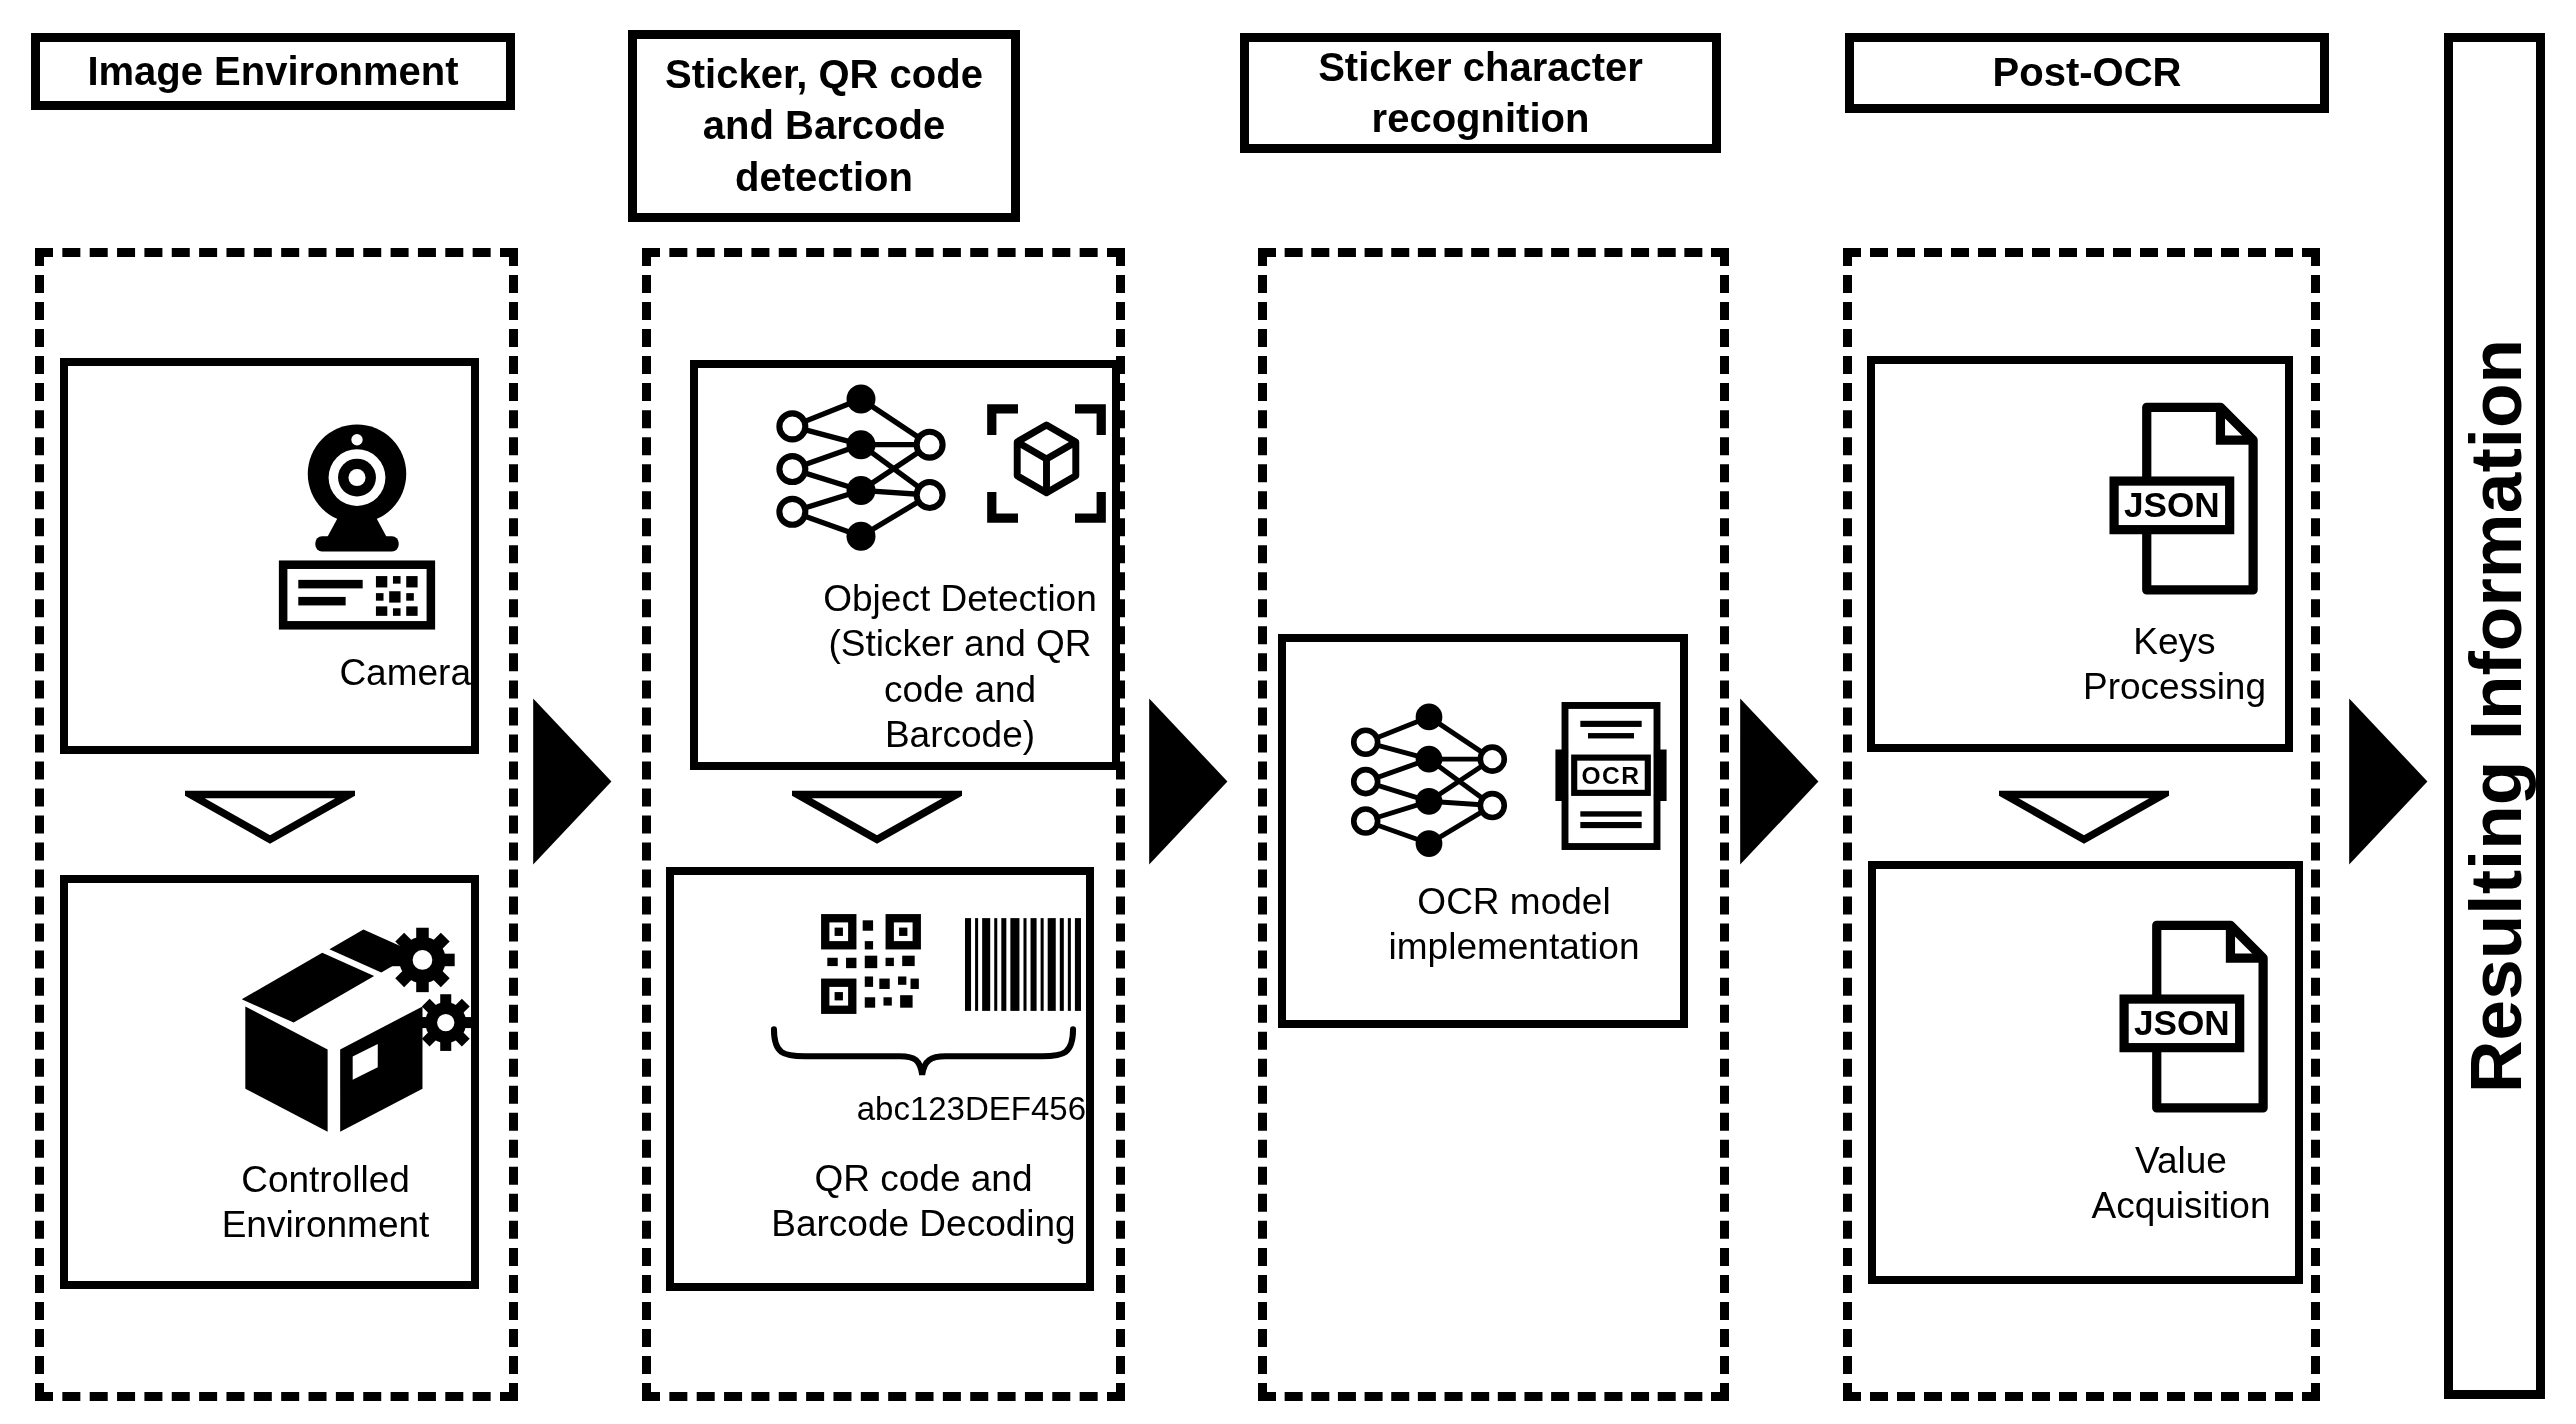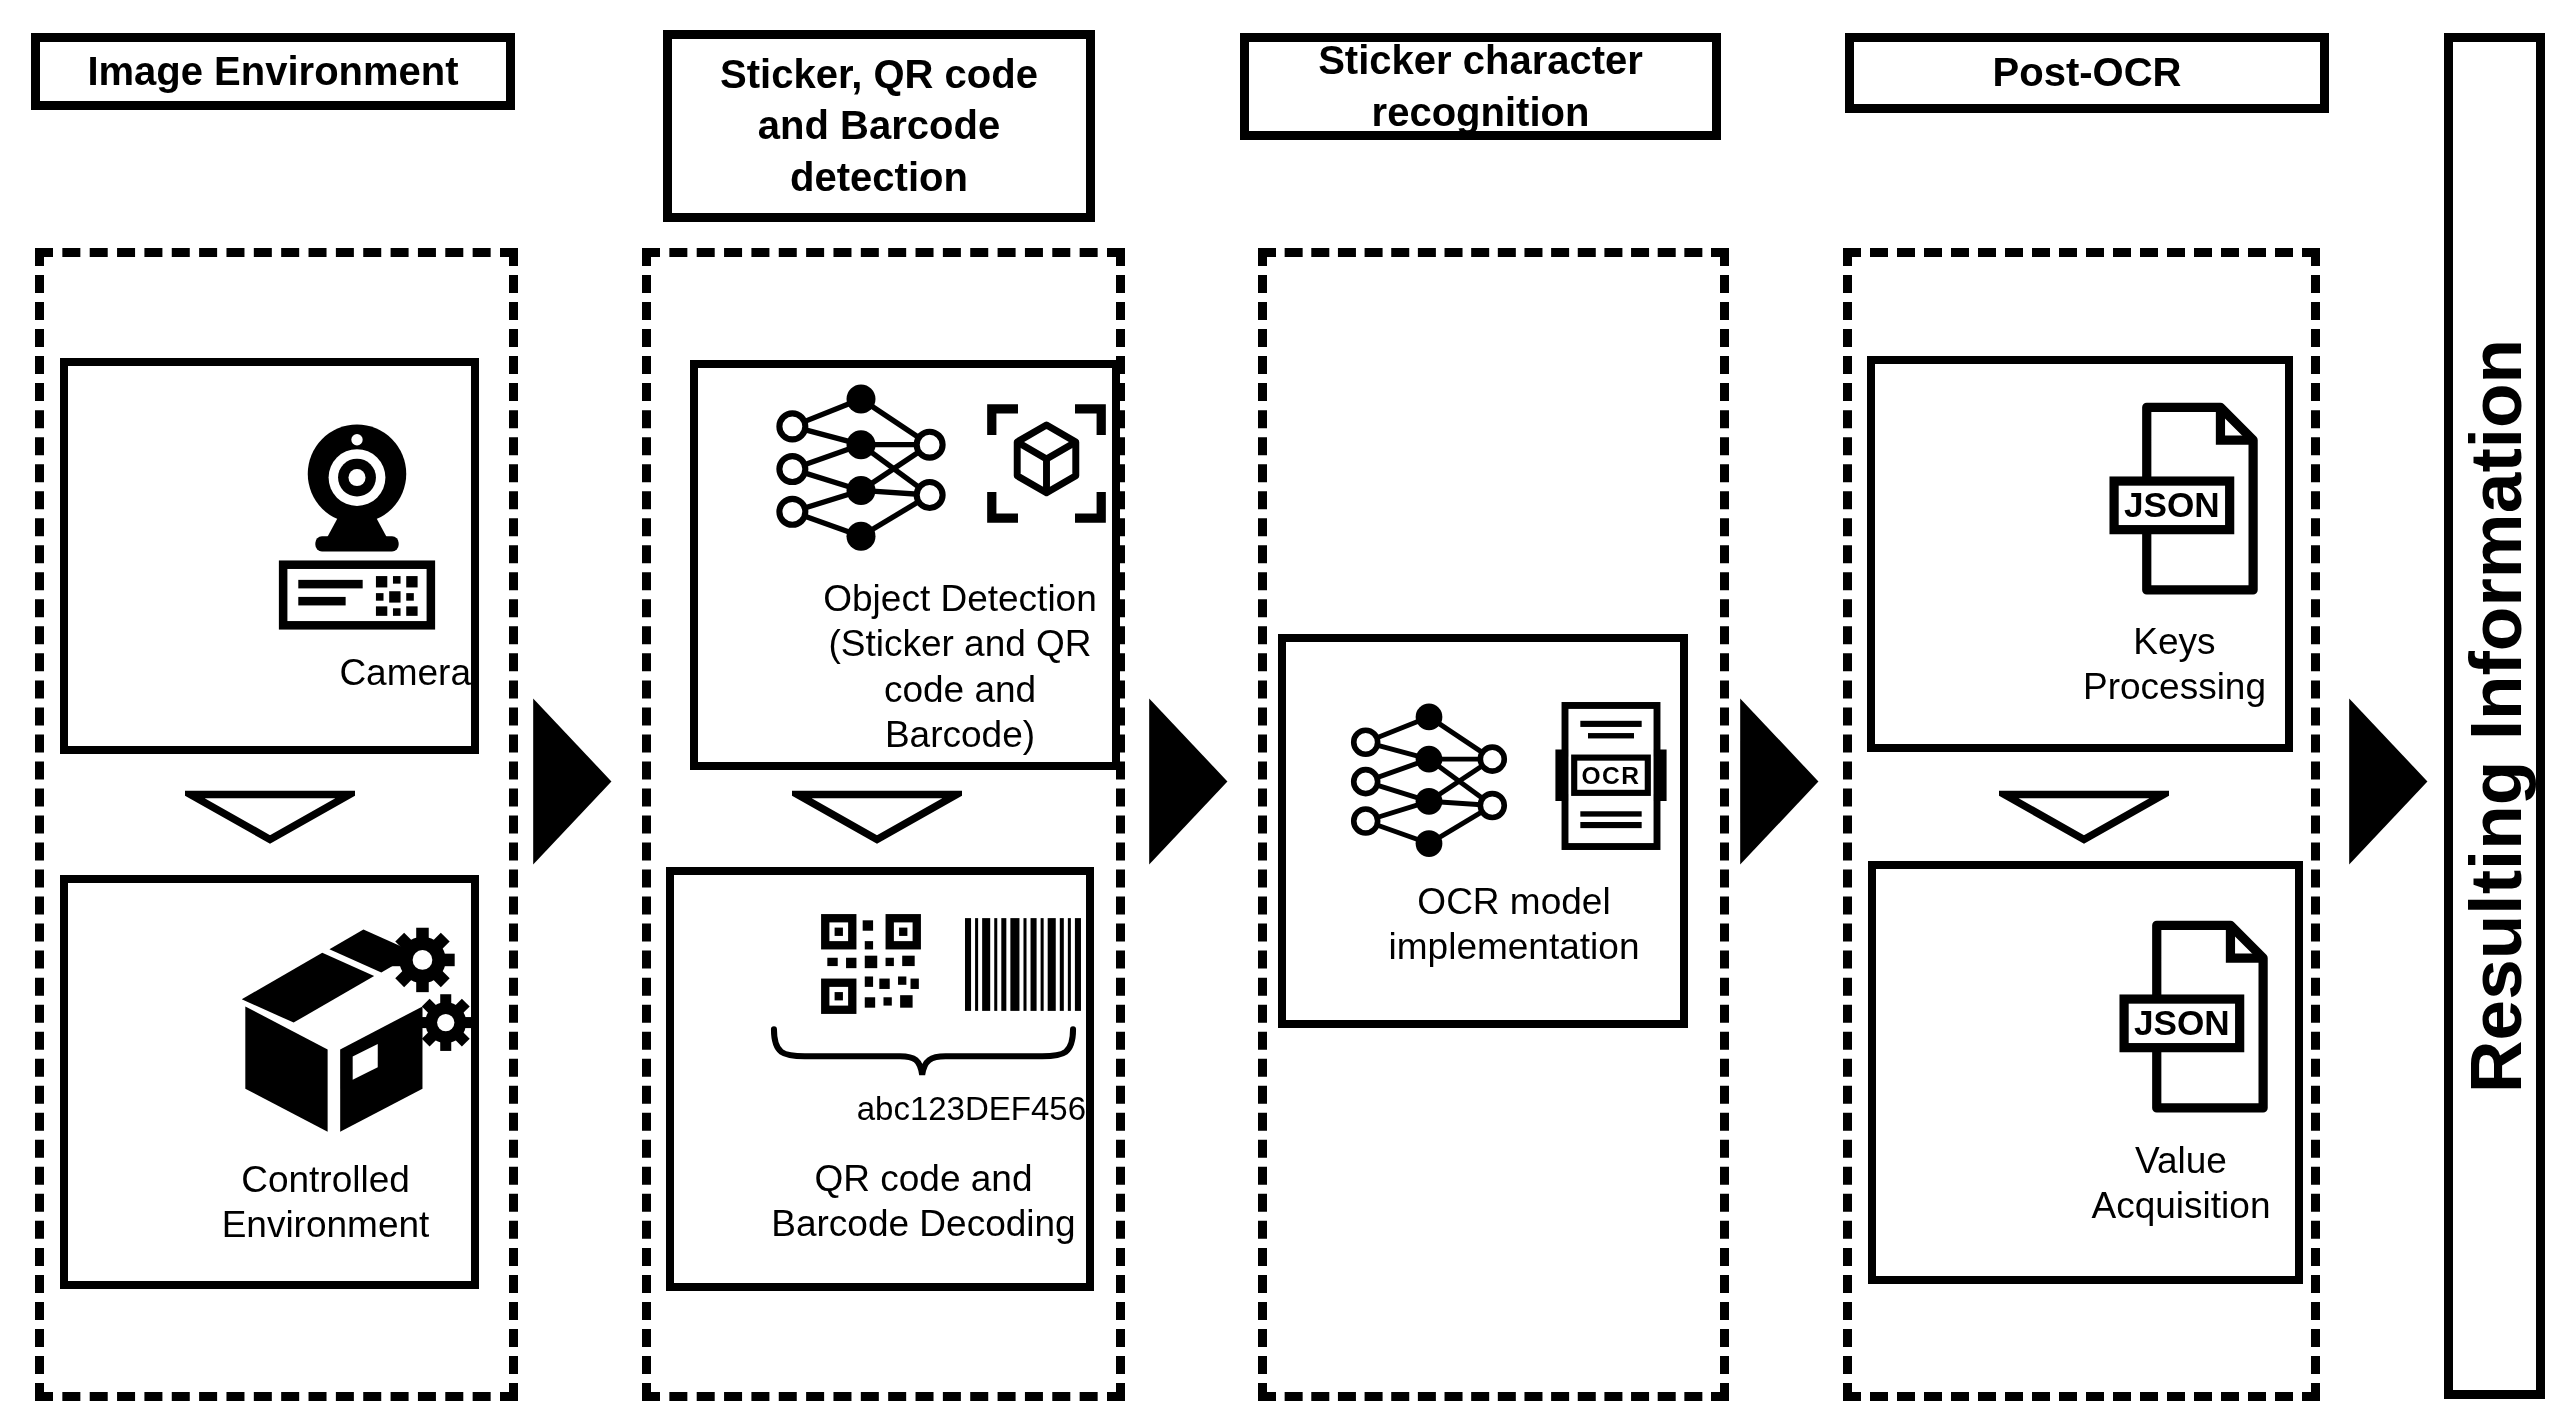--- a/index.html
+++ b/index.html
@@ -141,21 +141,21 @@
     </span>
     <div style="width:291px;">Controlled Environment</div>
   </div>
 
   <span class="flow-arrow" style="left:533px; top:697px;">
     <svg width="80" height="169" viewBox="0 0 115 244">
         <polygon points="0,2 113,122 0,242" fill="#000"></polygon>
       </svg>
   </span>
 
-  <div class="title-box" style="left:663px; top:30px; width:432px; height:192px;">
+  <div class="title-box" style="left:628px; top:30px; width:392px; height:192px;">
     <span style="width:387px;">Sticker, QR code and Barcode detection</span>
   </div>
 
   <div class="dashed-box" style="left:642px; top:248px; width:483px; height:1153px;"></div>
 
   <div class="step-box" style="left:690px; top:360px; width:430px; height:410px; gap:23px;">
     <span class="icon-row">
       <svg width="194" height="180" viewBox="0 0 236 236">
         <g stroke="#000" stroke-width="7">
           <line x1="28" y1="70" x2="118" y2="34"></line>
@@ -262,21 +262,21 @@
     <div class="decoded-text">abc123DEF456</div>
     <div style="width:325px; margin-top:18px;">QR code and Barcode Decoding</div>
   </div>
 
   <span class="flow-arrow" style="left:1149px; top:697px;">
     <svg width="80" height="169" viewBox="0 0 115 244">
         <polygon points="0,2 113,122 0,242" fill="#000"></polygon>
       </svg>
   </span>
 
-  <div class="title-box" style="left:1240px; top:33px; width:481px; height:107px;align-items:center;">
+  <div class="title-box" style="left:1240px; top:33px; width:481px; height:120px;align-items:center;">
     <span style="width:415px;">Sticker character recognition</span>
   </div>
 
   <div class="dashed-box" style="left:1258px; top:248px; width:471px; height:1153px;"></div>
 
   <div class="step-box" style="left:1278px; top:634px; width:410px; height:394px; ">
     <span class="icon-row">
       <svg width="180" height="166" viewBox="0 0 236 236">
         <g stroke="#000" stroke-width="7">
           <line x1="28" y1="70" x2="118" y2="34"></line>

